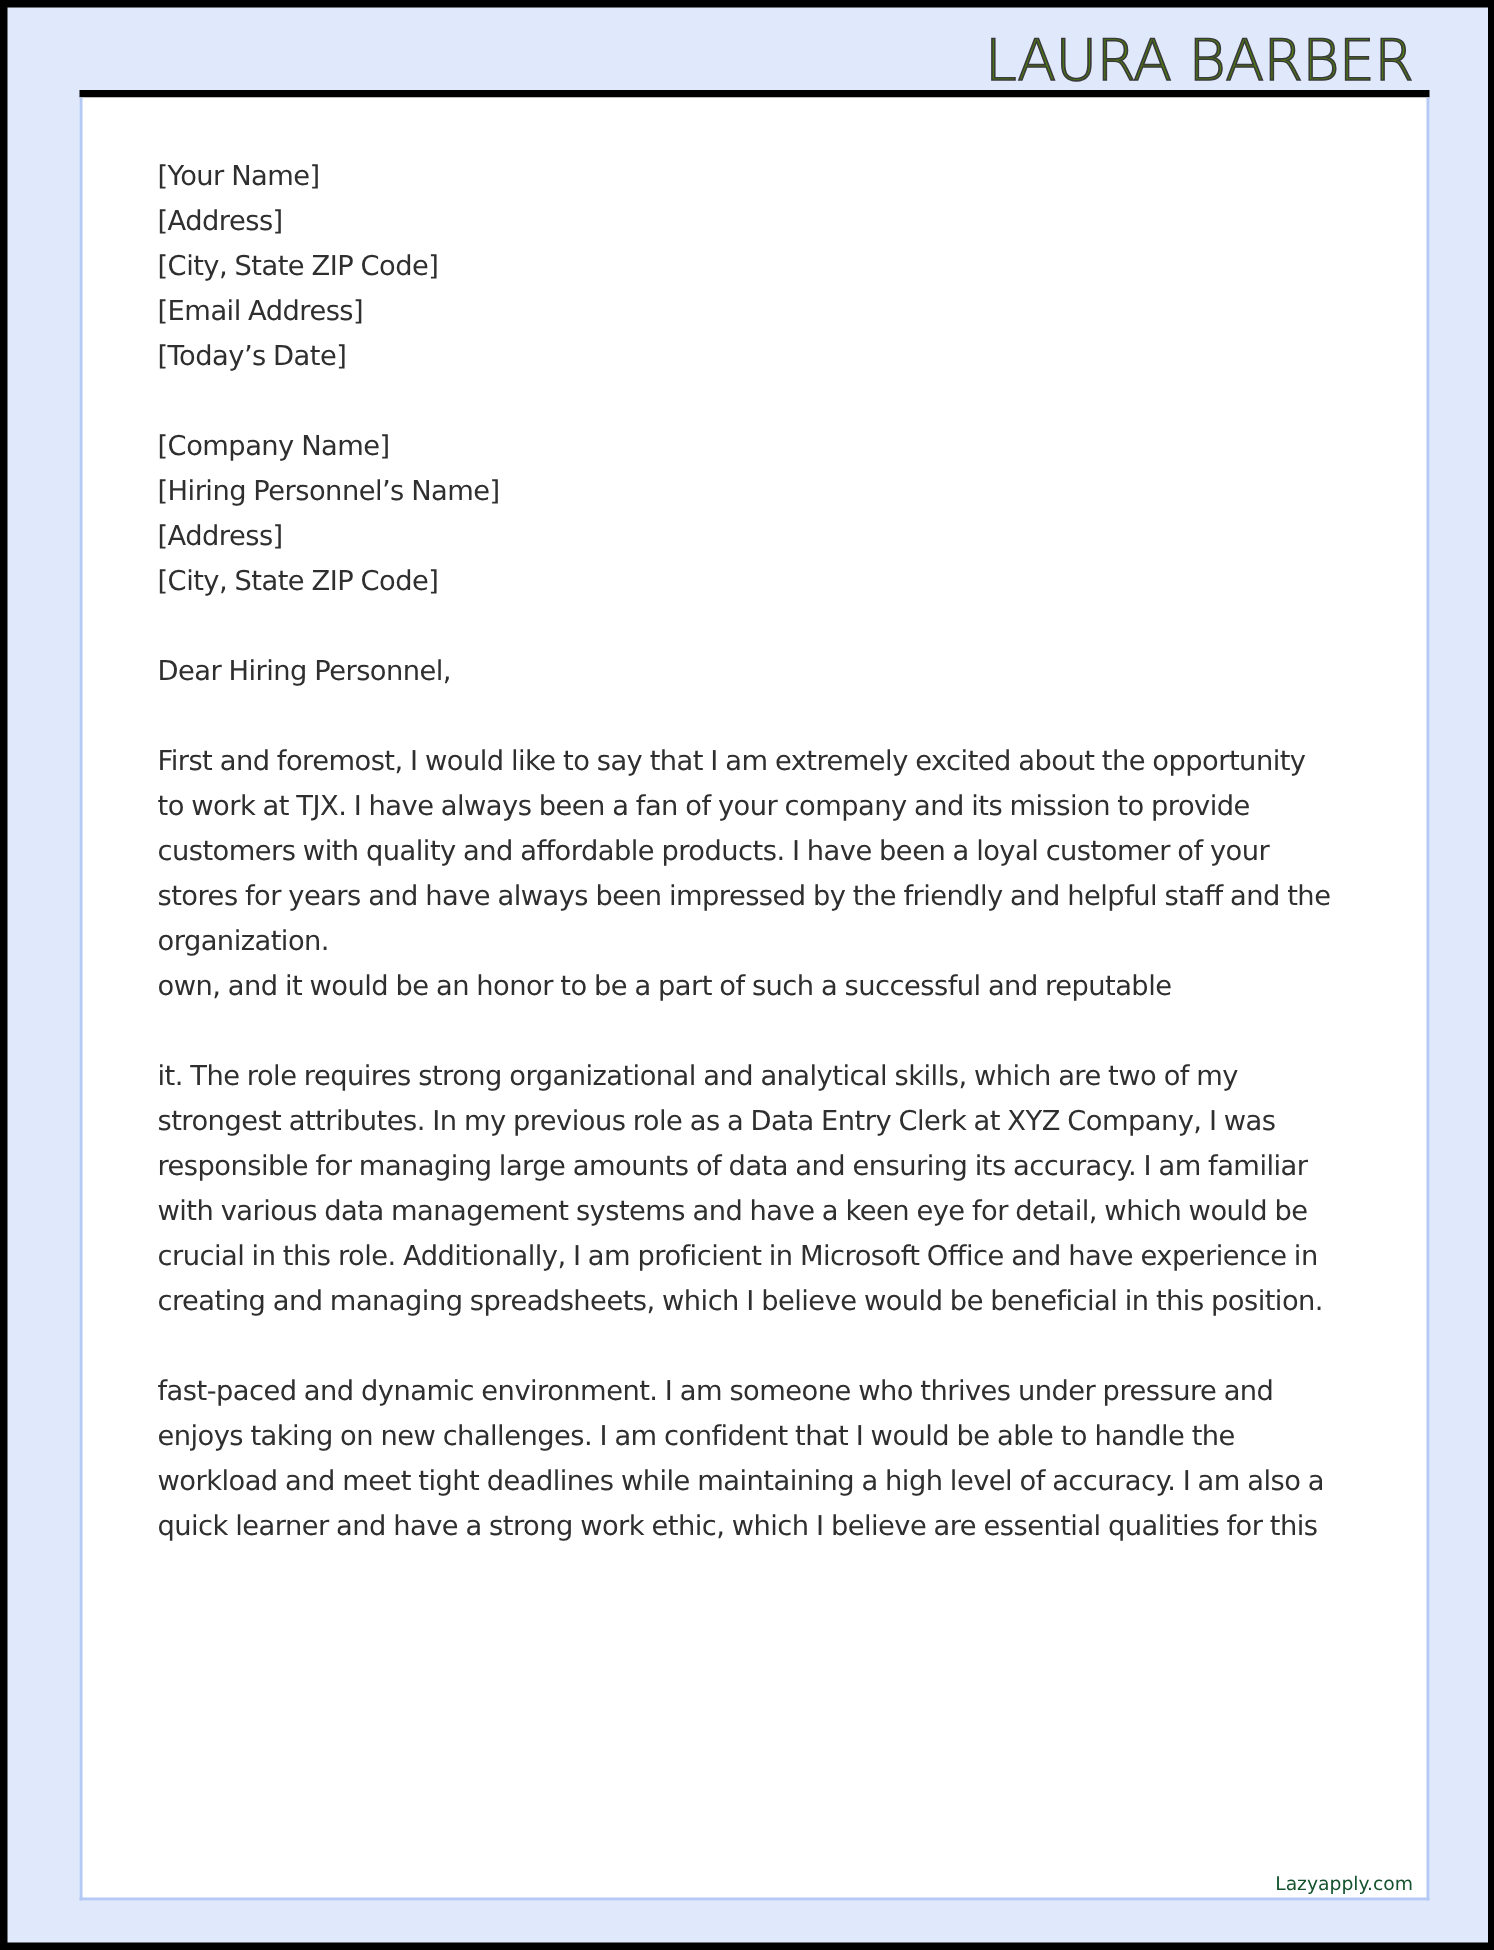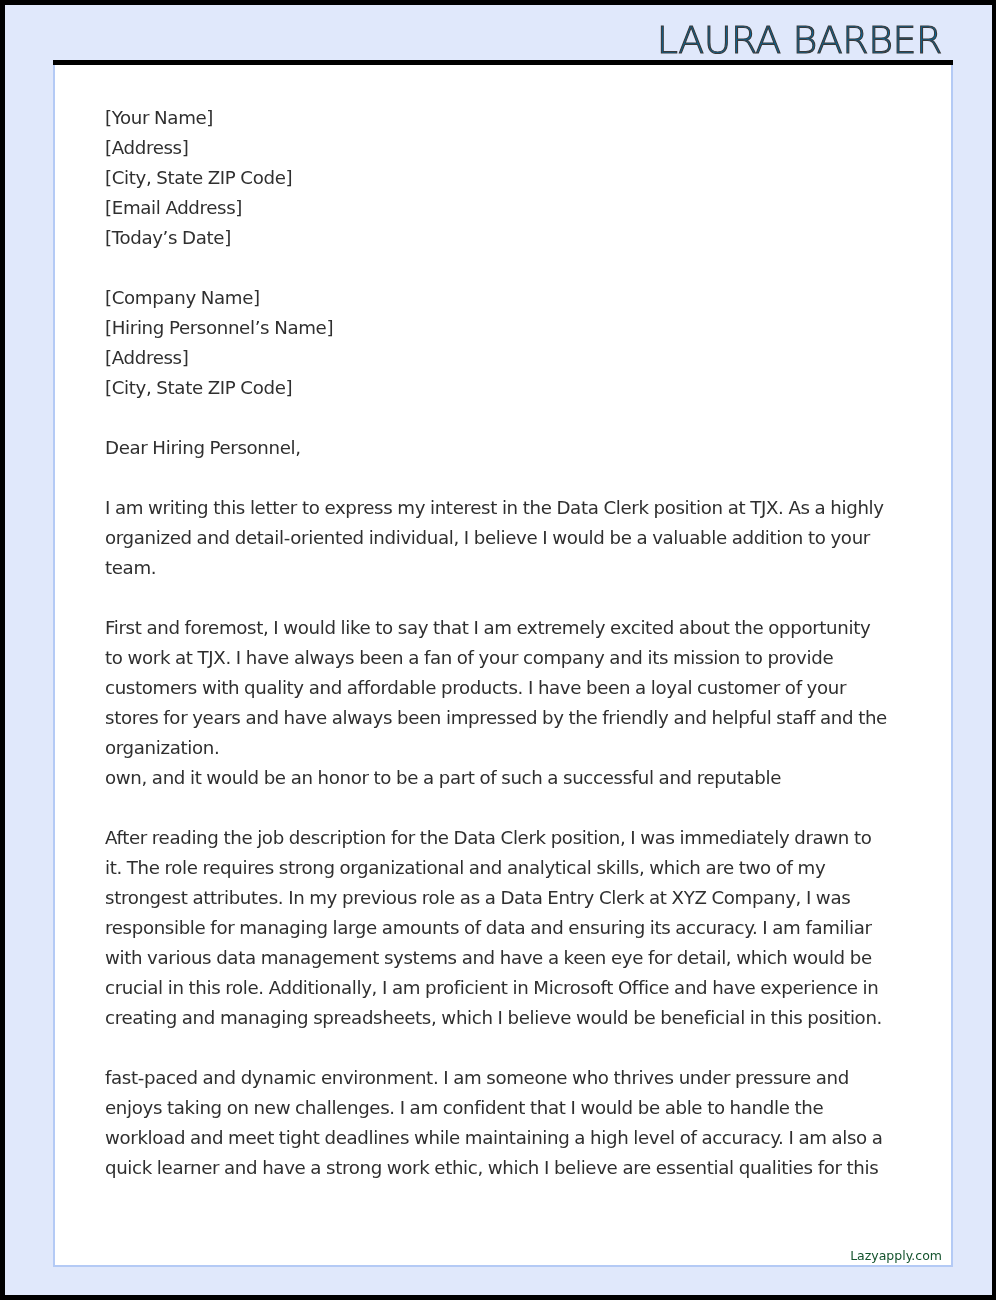--- a/index.html
+++ b/index.html
@@ -16,21 +16,21 @@
     }
     .name {
       position: absolute;
       right: 50px;
       top: 9px;
       font-family: "DejaVu Sans", sans-serif;
       font-weight: 200;
       font-size: 38px;
       letter-spacing: -0.5px;
       line-height: 52px;
-      color: #0369a1;
+      color: #4d7c0f;
       -webkit-text-stroke: 1.1px #3a3a3a;
       white-space: nowrap;
     }
     .rule {
       position: absolute;
       left: 48px;
       top: 55px;
       width: 900px;
       height: 5px;
       background: #000;
@@ -94,37 +94,31 @@
         <span class="line">[Company Name]</span>
         <span class="line">[Hiring Personnel’s Name]</span>
         <span class="line">[Address]</span>
         <span class="line">[City, State ZIP Code]</span>
       </div>
 
       <div class="block">
         <span class="line">Dear Hiring Personnel,</span>
       </div>
 
-      <div class="block">
-        <span class="line">I am writing this letter to express my interest in the Data Clerk position at TJX. As a highly</span>
-        <span class="line">organized and detail-oriented individual, I believe I would be a valuable addition to your</span>
-        <span class="line">team.</span>
-      </div>
 
       <div class="block">
         <span class="line">First and foremost, I would like to say that I am extremely excited about the opportunity</span>
         <span class="line">to work at TJX. I have always been a fan of your company and its mission to provide</span>
         <span class="line">customers with quality and affordable products. I have been a loyal customer of your</span>
         <span class="line">stores for years and have always been impressed by the friendly and helpful staff and the</span>
         <span class="line">organization.</span>
         <span class="line">own, and it would be an honor to be a part of such a successful and reputable</span>
       </div>
 
       <div class="block">
-        <span class="line">After reading the job description for the Data Clerk position, I was immediately drawn to</span>
         <span class="line">it. The role requires strong organizational and analytical skills, which are two of my</span>
         <span class="line">strongest attributes. In my previous role as a Data Entry Clerk at XYZ Company, I was</span>
         <span class="line">responsible for managing large amounts of data and ensuring its accuracy. I am familiar</span>
         <span class="line">with various data management systems and have a keen eye for detail, which would be</span>
         <span class="line">crucial in this role. Additionally, I am proficient in Microsoft Office and have experience in</span>
         <span class="line">creating and managing spreadsheets, which I believe would be beneficial in this position.</span>
       </div>
 
       <div class="block">
         <span class="line">fast-paced and dynamic environment. I am someone who thrives under pressure and</span>

